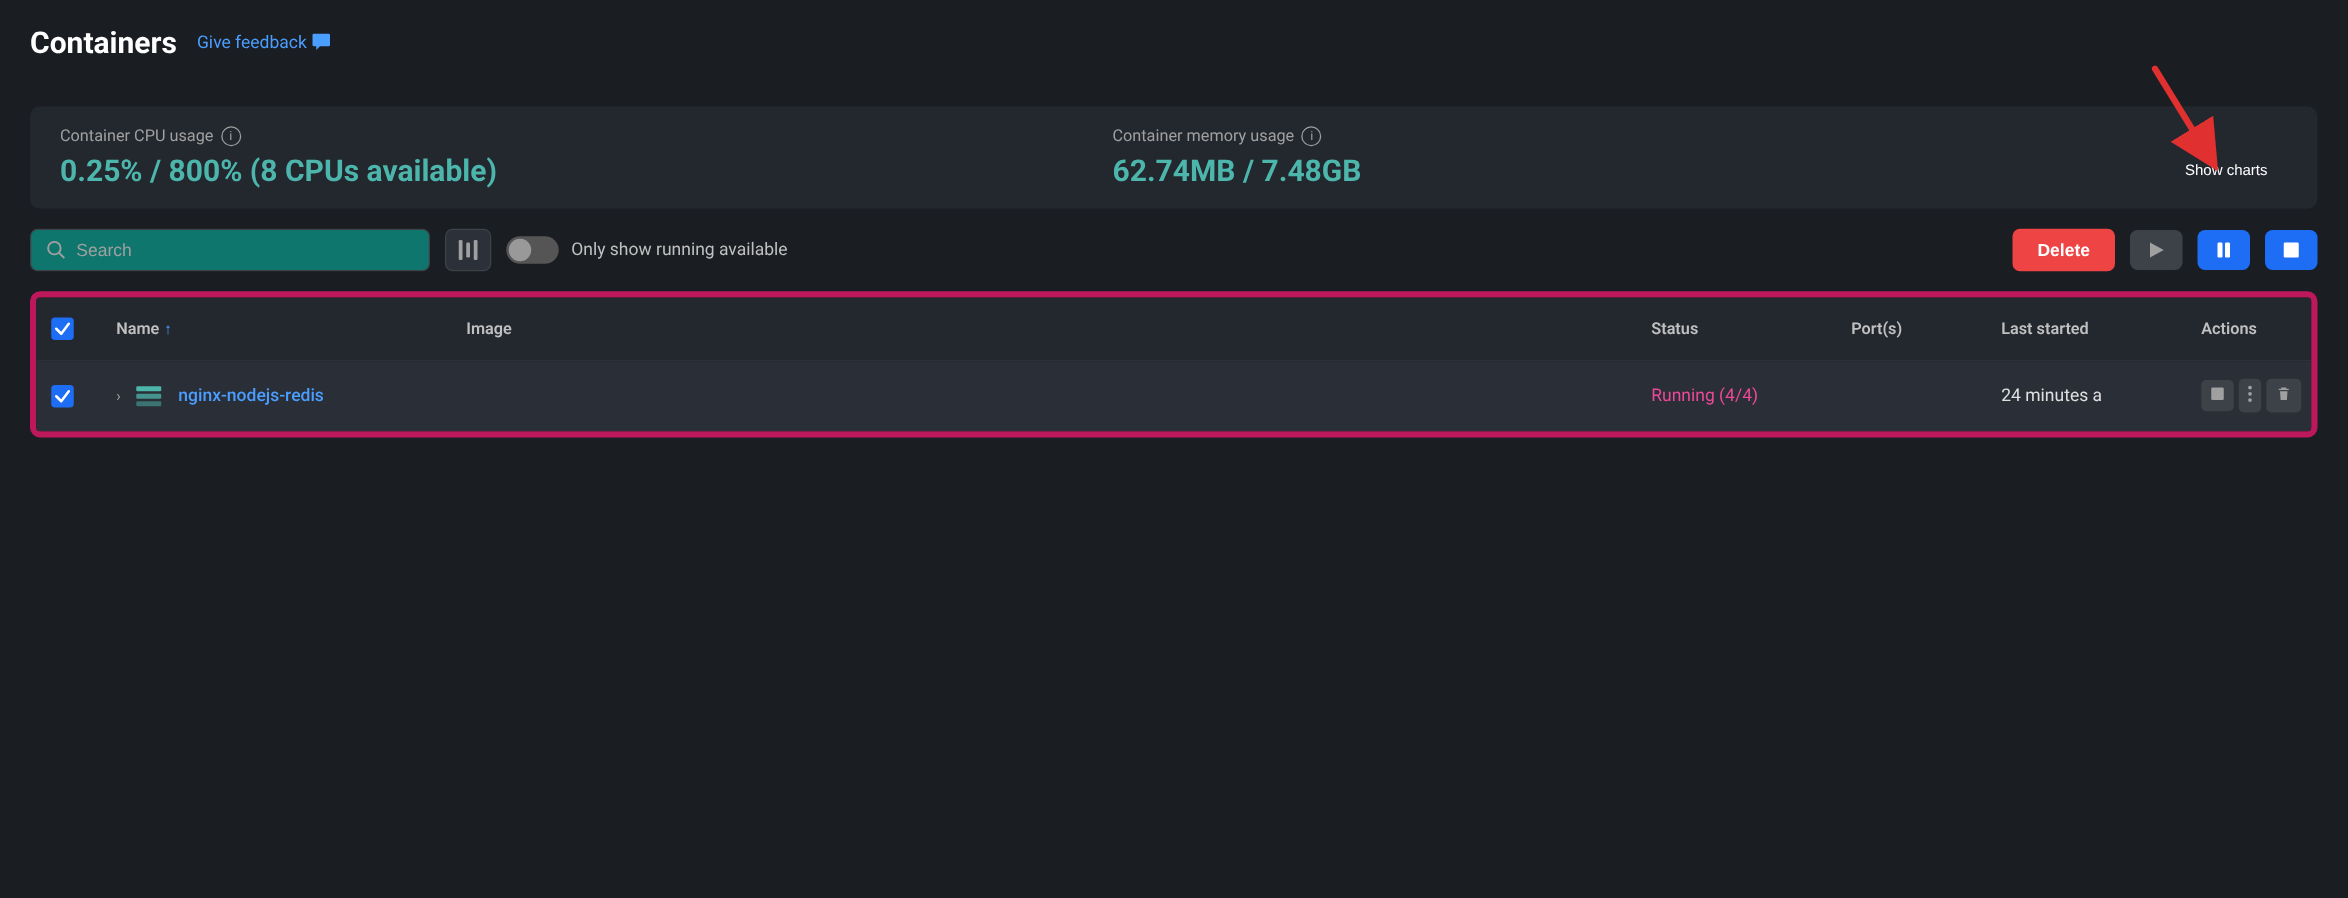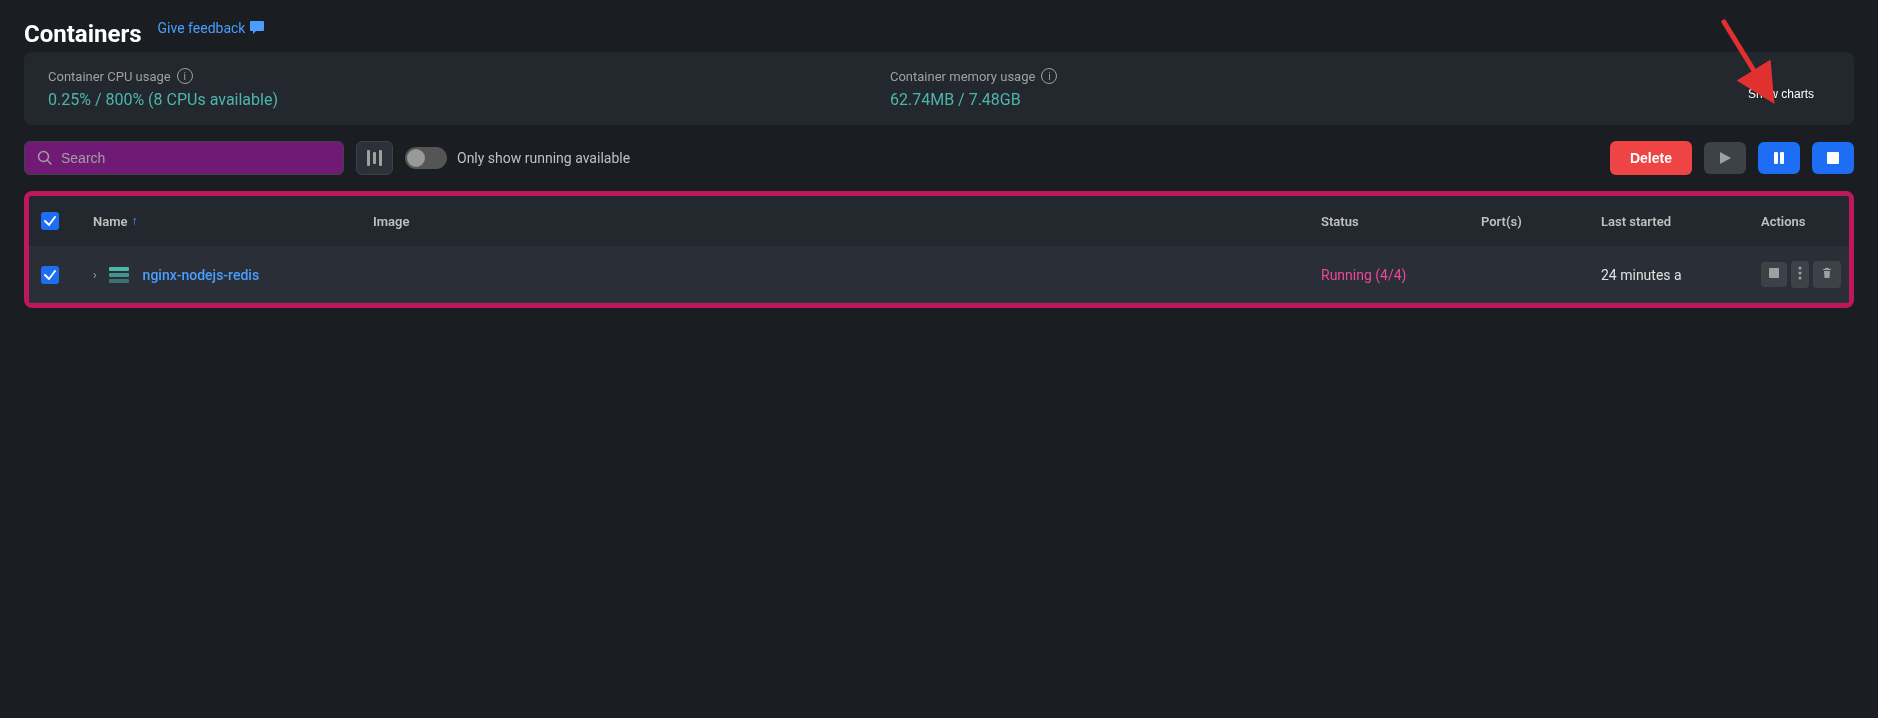--- a/index.html
+++ b/index.html
@@ -8,23 +8,23 @@
       color: #e0e0e0;
       font-family: -apple-system, BlinkMacSystemFont, 'Segoe UI', Roboto, sans-serif;
       font-size: 14px;
       min-height: 718px;
       padding: 20px 24px;
     }
 
     
     .page-header {
       display: flex;
-      align-items: flex-start;
+      align-items: center;
       gap: 16px;
-      margin-bottom: 4px;
+      margin-bottom: 37px;
     }
     .page-title {
       font-size: 24px;
       font-weight: 700;
       color: #ffffff;
     }
     .give-feedback-link {
       color: #4a9eff;
       text-decoration: none;
       font-size: 14px;
@@ -60,22 +60,22 @@
       justify-content: center;
       width: 16px;
       height: 16px;
       border: 1px solid #a0a0a0;
       border-radius: 50%;
       font-size: 10px;
       color: #a0a0a0;
       cursor: pointer;
     }
     .stat-value {
-      font-size: 16px;
-      font-weight: 400;
+      font-size: 24px;
+      font-weight: 700;
       color: #4db6ac;
     }
     .show-charts-btn {
       background: transparent;
       border: none;
       color: #ffffff;
       font-size: 12px;
       cursor: pointer;
       padding: 8px 16px;
       margin-left: auto;
@@ -85,21 +85,21 @@
     .toolbar {
       display: flex;
       align-items: center;
       gap: 12px;
       margin-bottom: 16px;
     }
     .search-container {
       display: flex;
       align-items: flex-end;
       gap: 8px;
-      background-color: #701a75;
+      background-color: #0f766e;
       border: 1px solid #3d4249;
       border-radius: 6px;
       padding: 8px 12px;
       width: 320px;
     }
     .search-icon-svg {
       color: #a0a0a0;
       flex-shrink: 0;
     }
     .search-input {

